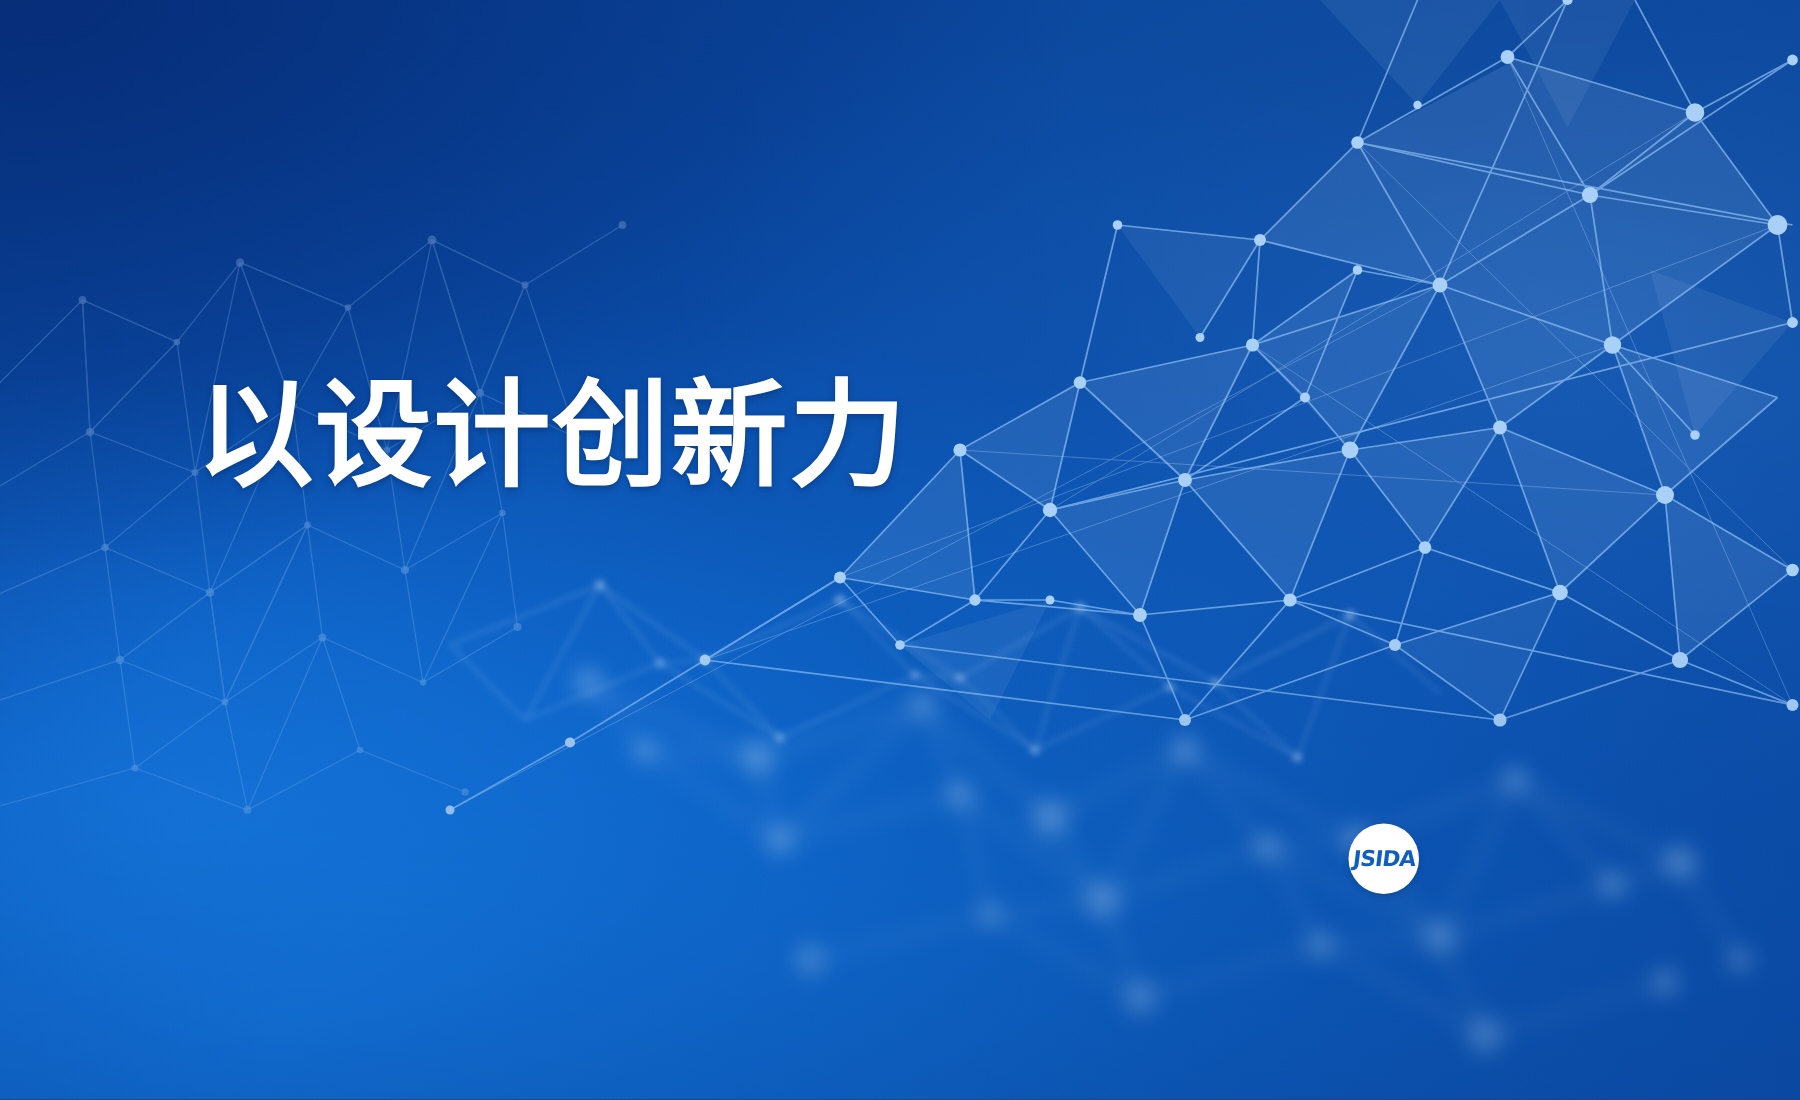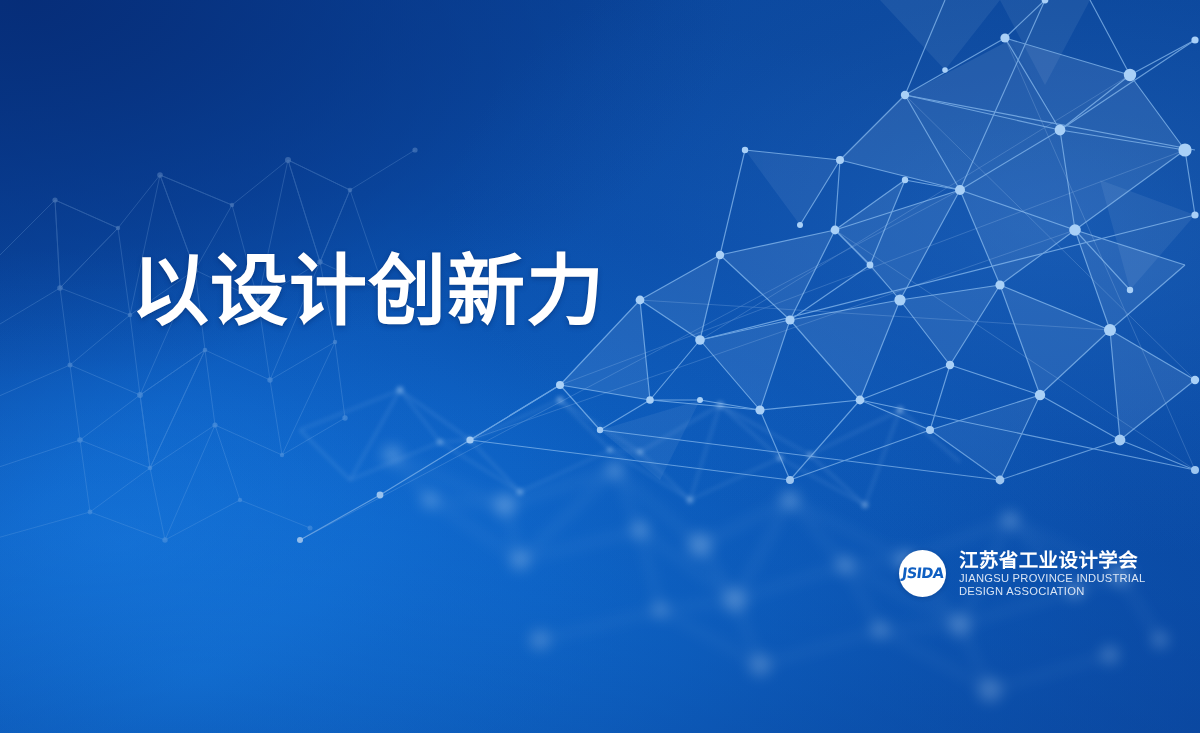--- a/index.html
+++ b/index.html
@@ -399,20 +399,15 @@
   <div class="bg-layer" id="bg-bottom-shade"></div>
 
   <div id="title-block">
     <div class="title-line" id="title-line-1">以设计创新力</div>
   </div>
 
   <div id="logo-lockup">
     <div id="logo-mark">
       <span id="logo-mark-text">JSIDA</span>
     </div>
-    <div id="logo-text-group">
-      <div id="logo-name-cn">江苏省工业设计学会</div>
-      <div class="logo-name-en">JIANGSU PROVINCE INDUSTRIAL</div>
-      <div class="logo-name-en">DESIGN ASSOCIATION</div>
-    </div>
   </div>
 
 </div>
 
 </body></html>

